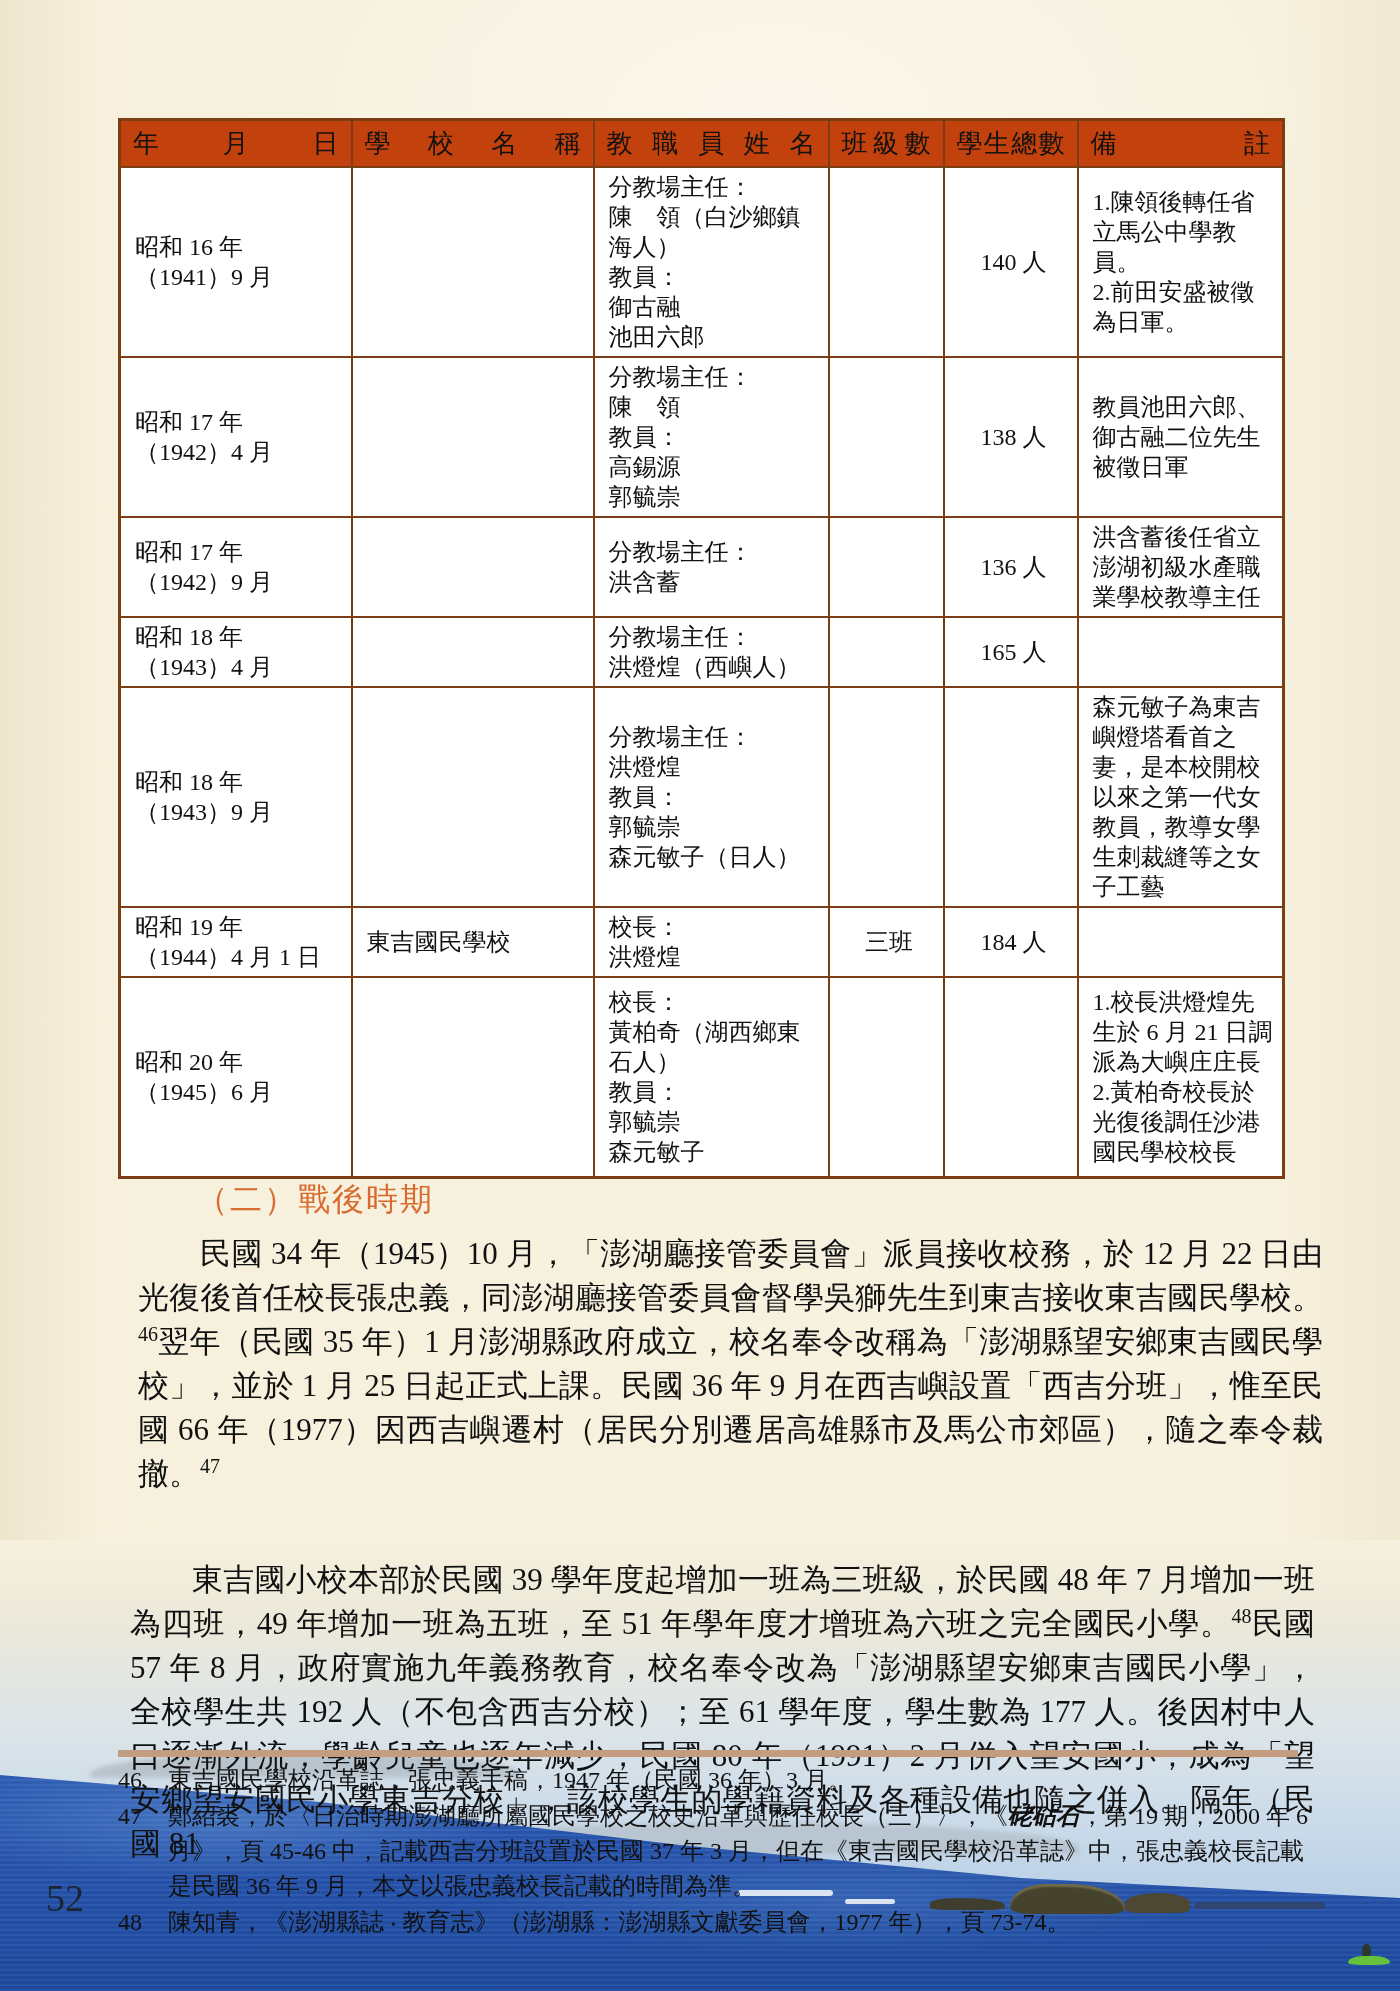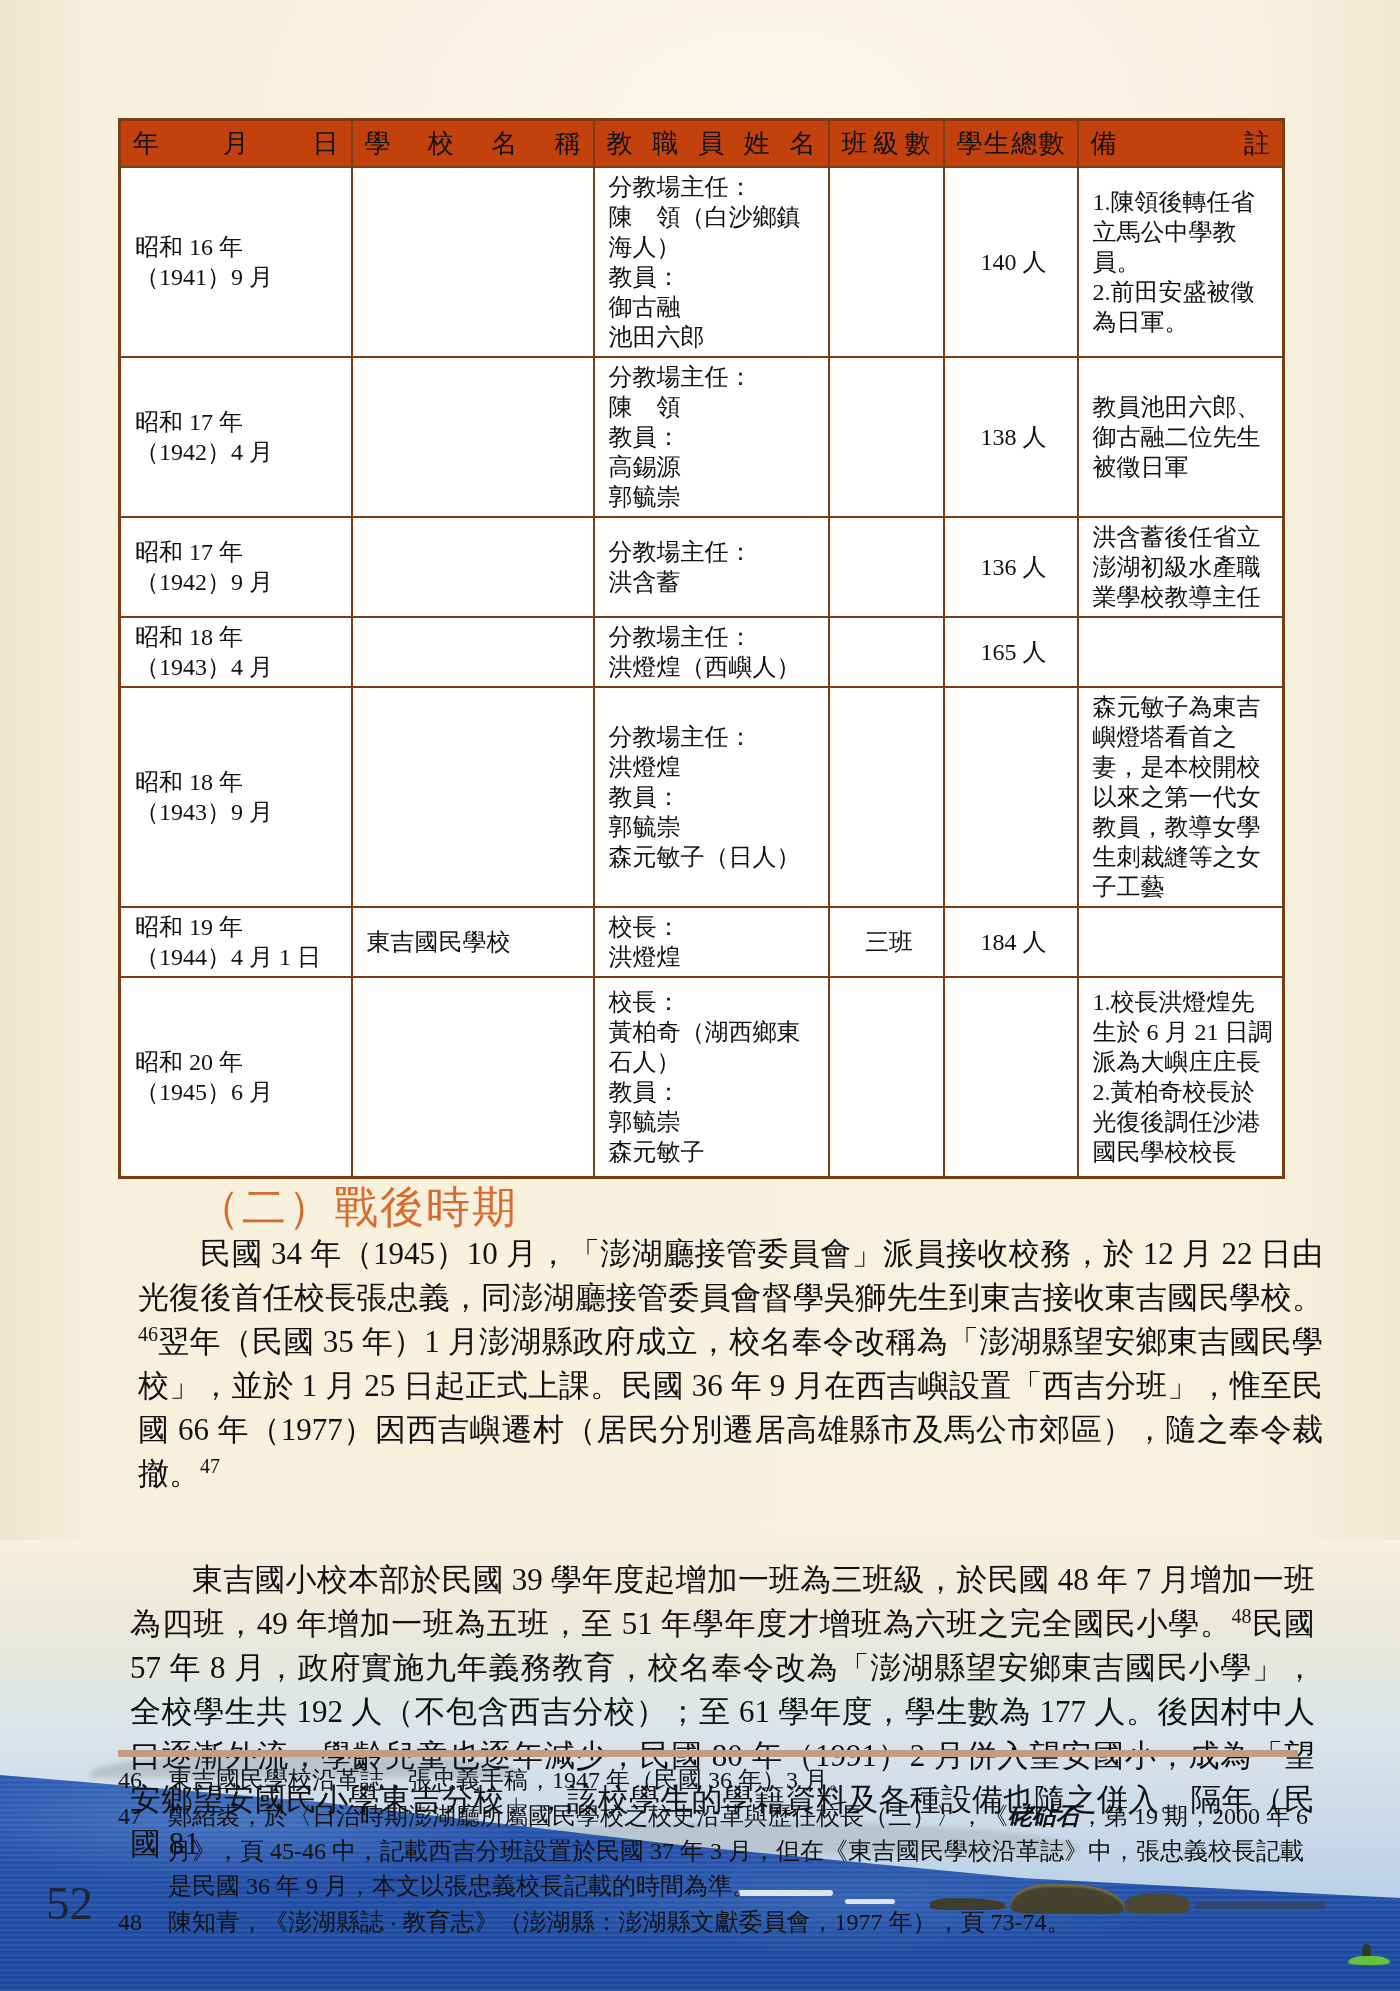--- a/index.html
+++ b/index.html
@@ -25,40 +25,40 @@
       radial-gradient(ellipse 420px 90px at 16% 62%, rgba(140,190,235,.30), rgba(140,190,235,0) 70%),
       radial-gradient(ellipse 500px 80px at 60% 80%, rgba(120,170,225,.22), rgba(120,170,225,0) 70%),
       repeating-linear-gradient(0deg, rgba(255,255,255,.05) 0 2px, rgba(0,0,0,.03) 2px 5px),
       linear-gradient(180deg,#4f7fca 0%,#3566bd 38%,#2856b0 65%,#1d4aa0 100%);}
   .foam{position:absolute;background:#edf2f7;border-radius:4px;opacity:.9;}
   .rock{position:absolute;}
   .kayak-hull{position:absolute;left:1348px;top:1956px;width:42px;height:9px;background:#66c23a;
     border-radius:50% 50% 50% 50%/100% 100% 40% 40%;}
   .kayak-person{position:absolute;left:1362px;top:1944px;width:9px;height:13px;background:#2c3a2e;
     border-radius:45% 45% 30% 30%;}
-  .pagenum{position:absolute;left:46px;top:1876px;font-size:47px;color:#1b2430;
+  .pagenum{position:absolute;left:46px;top:1876px;font-size:38px;color:#1b2430;
     font-family:"Liberation Serif",serif;z-index:5;}
 
   
   table.hist{position:absolute;left:118px;top:118px;width:1164px;border-collapse:collapse;
     table-layout:fixed;background:#fff;z-index:2;}
   table.hist,table.hist th,table.hist td{border:2px solid #7a3d14;}
   table.hist{border:3px solid #7a3d14;}
   table.hist th{background:#c2410c;font-weight:normal;font-size:26px;padding:4px 12px;height:37px;}
   table.hist td{font-size:24px;line-height:30px;vertical-align:middle;padding:4px 8px 4px 14px;
     white-space:pre-line;background:#fff;}
   .hlabel{text-align:justify;text-align-last:justify;width:100%;}
   td.c-center{text-align:center;padding:4px 4px;}
   td.c-remark{font-size:23px;line-height:29px;padding:6px 9px;}
   tr.r1{height:178px;} tr.r2{height:150px;} tr.r3{height:94px;} tr.r4{height:68px;}
   tr.r5{height:202px;} tr.r6{height:68px;} tr.r7{height:200px;}
 
   
   .refline{position:absolute;left:118px;top:1138px;width:1180px;font-size:24px;z-index:2;}
-  .sect{position:absolute;left:196px;top:1178px;font-size:44px;color:#d96b2e;
+  .sect{position:absolute;left:196px;top:1178px;font-size:32px;color:#d96b2e;
     font-family:"Liberation Sans","DejaVu Sans",sans-serif;letter-spacing:2px;z-index:2;}
   .para{position:absolute;left:130px;width:1185px;font-size:31px;line-height:44px;
     text-align:justify;text-indent:62px;z-index:2;}
   .para1{top:1232px;margin-left:8px;} .para2{top:1558px;}
   sup.fn{font-size:20px;vertical-align:super;line-height:0;}
 
   
   .fnrule{position:absolute;left:118px;top:1750px;width:1180px;height:7px;background:#c49c80;z-index:3;}
   .fnblock{position:absolute;left:118px;width:1195px;z-index:3;font-size:24px;line-height:35px;}
   .fnrow{display:flex;align-items:flex-start;}

